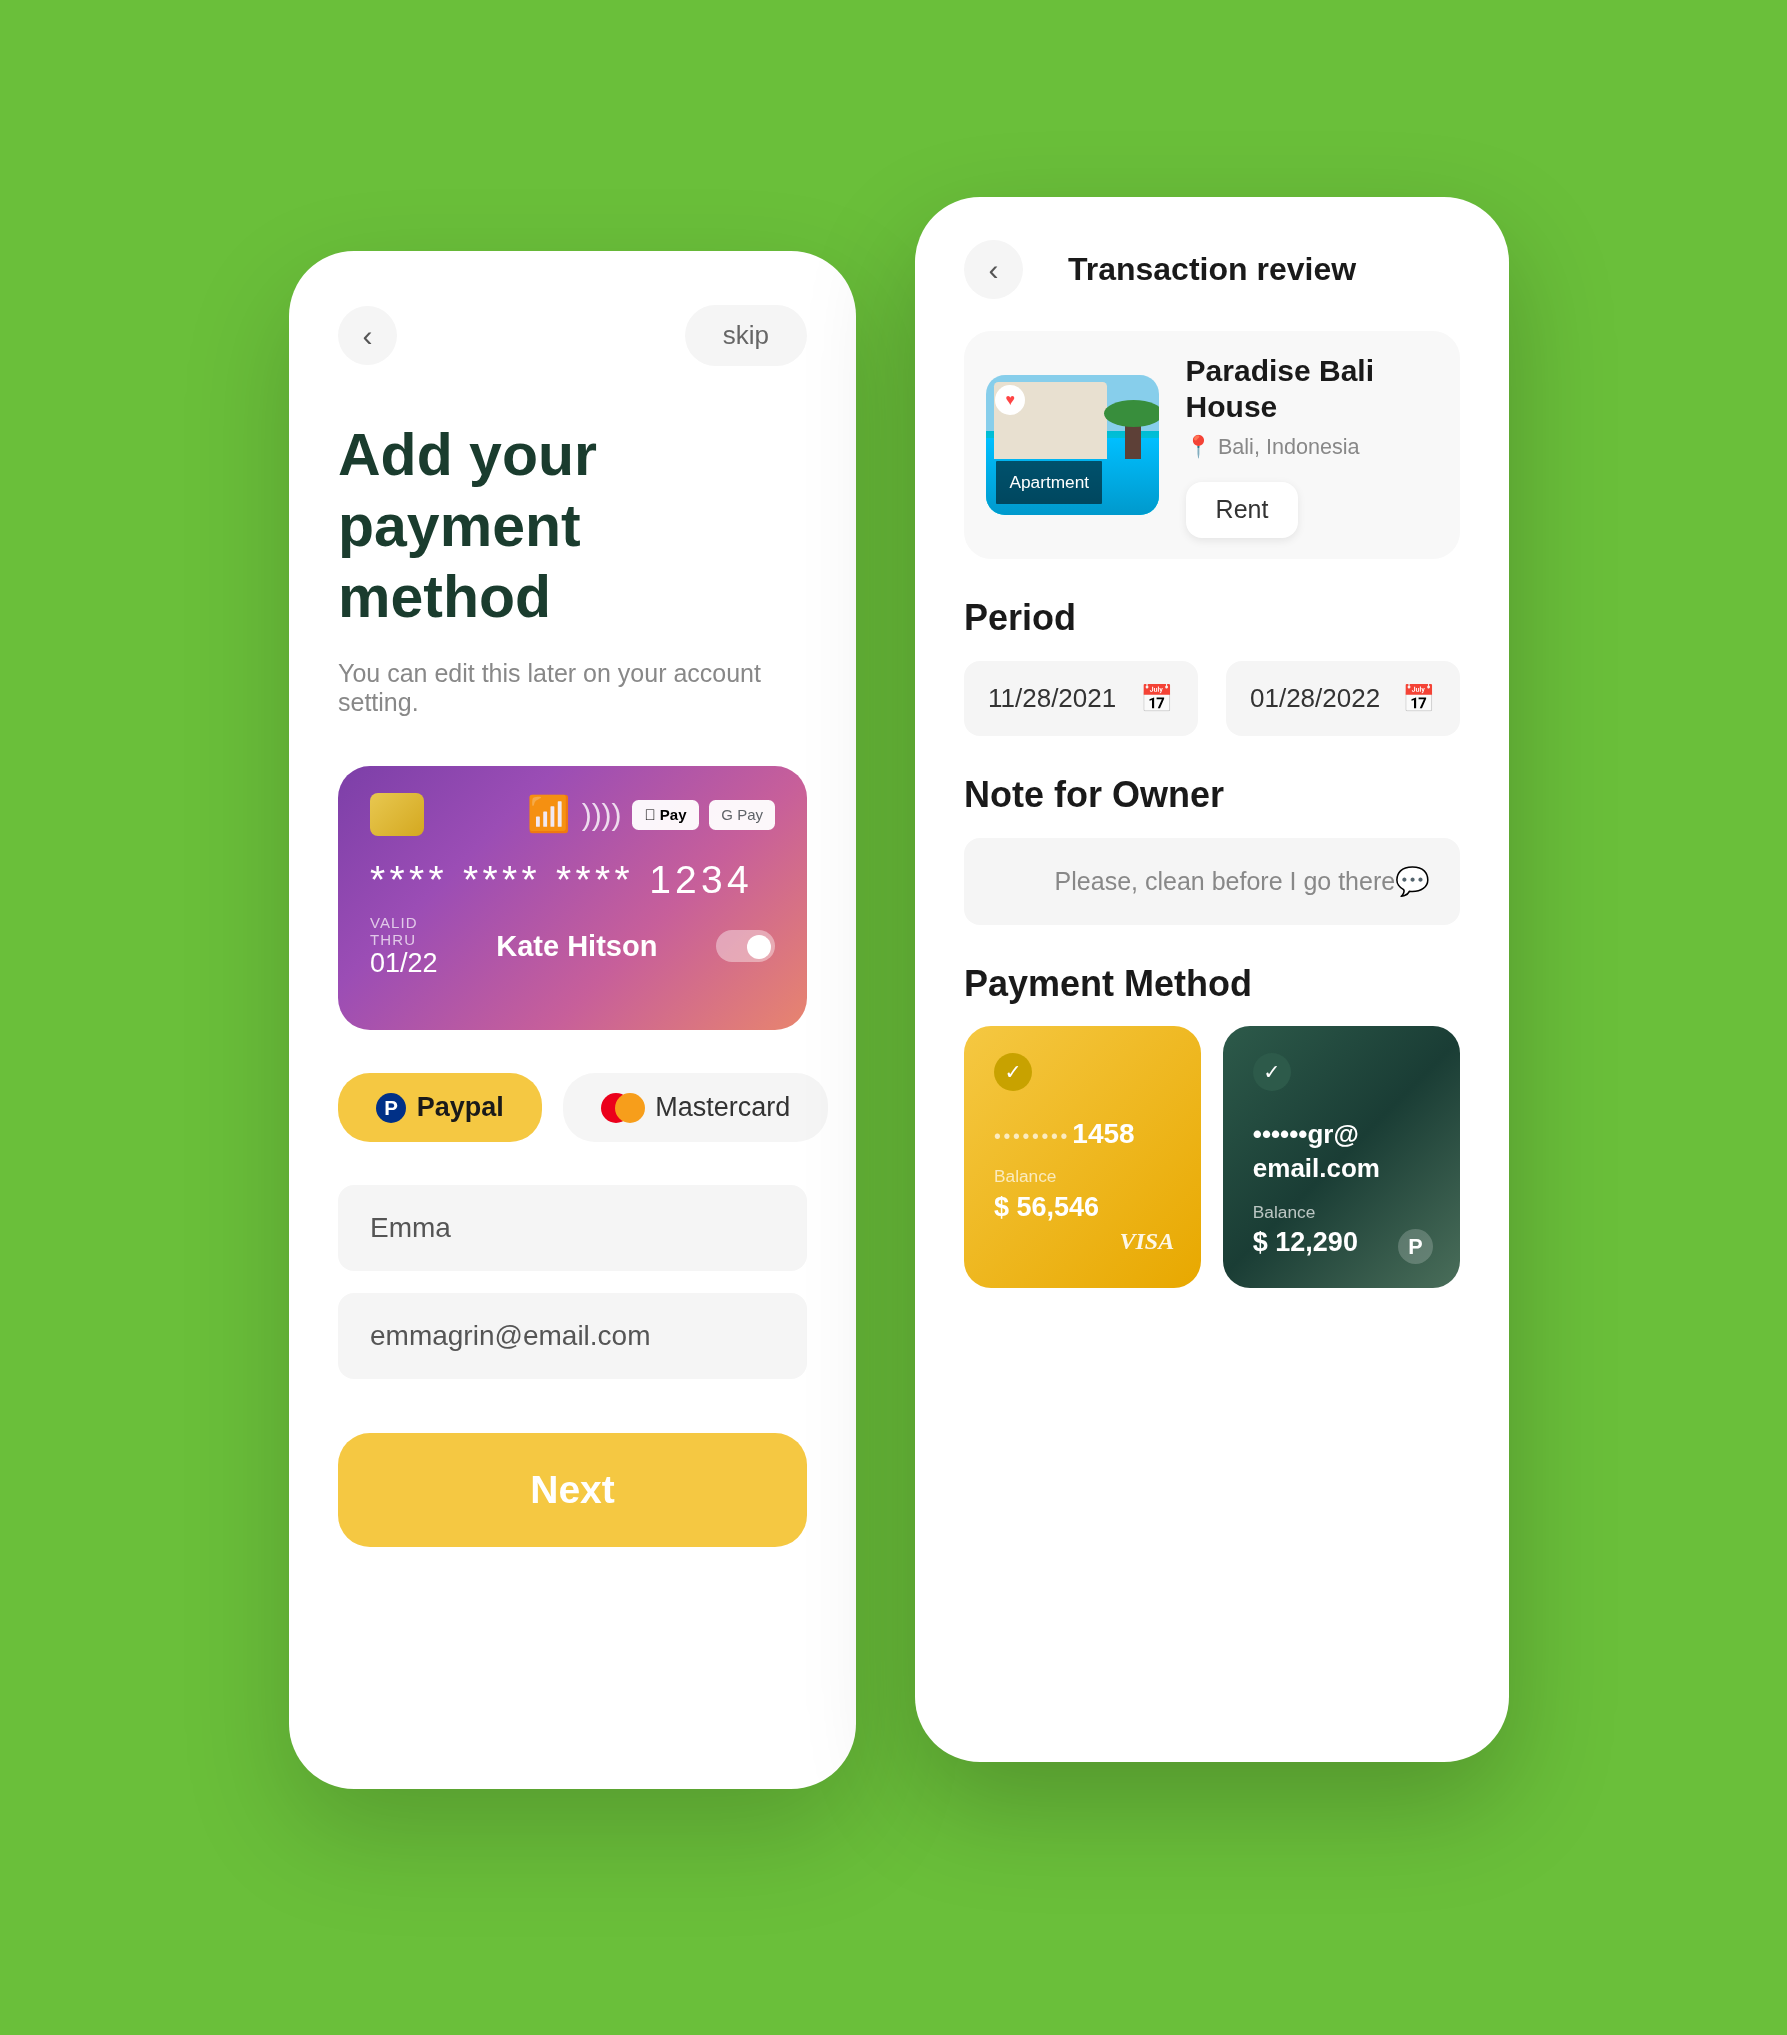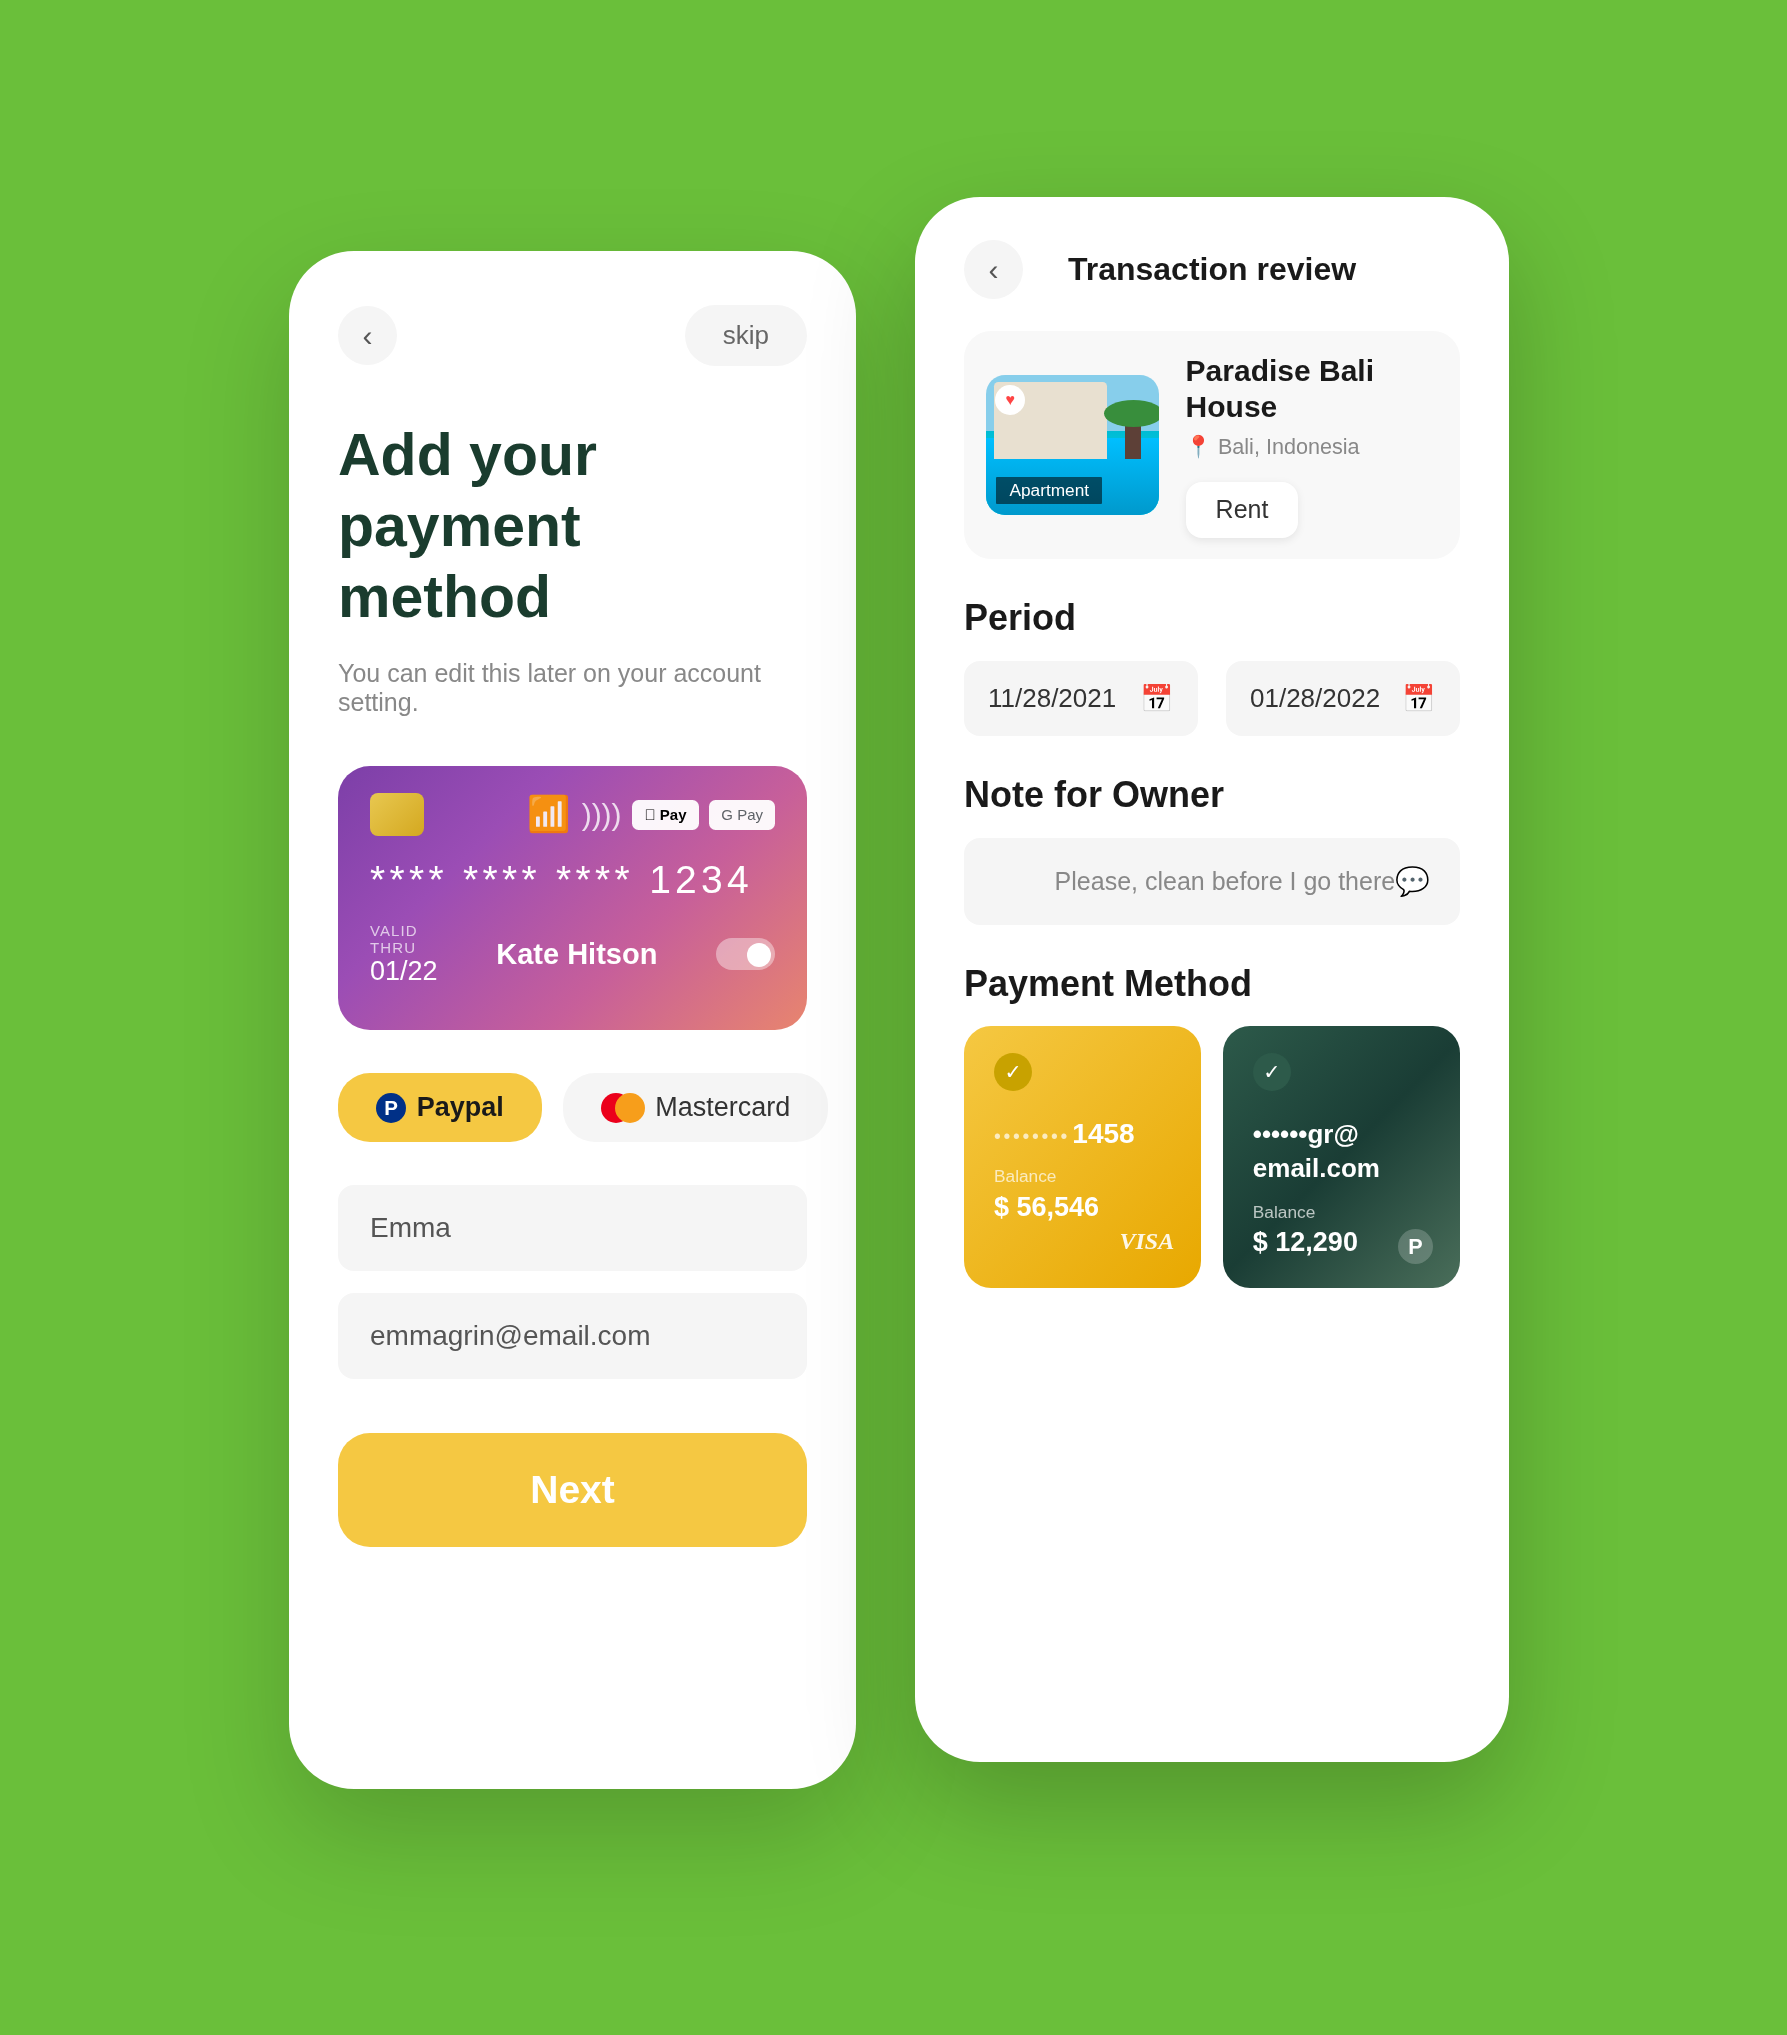--- a/index.html
+++ b/index.html
@@ -139,21 +139,21 @@
       border-radius: 6.5px;
       font-size: 15px;
       font-weight: 500;
       color: #5f6368;
     }
 
     .card-number {
       font-size: 39px;
       color: white;
       letter-spacing: 4.3px;
-      margin-bottom: 20px;
+      margin-bottom: 12px;
       font-weight: 500;
     }
 
     .card-bottom-row {
       display: flex;
       align-items: center;
       justify-content: space-between;
     }
 
     .card-valid {
@@ -397,21 +397,21 @@
       background: #388e3c;
       border-radius: 50%;
     }
 
     .apartment-badge {
       position: absolute;
       bottom: 10.8px;
       left: 10.8px;
       background: rgba(0,0,0,0.55);
       color: white;
-      padding: 3px 13px;
+      padding: 11px 13px;
       border-radius: 1px;
       font-size: 17.3px;
     }
 
     .heart-badge {
       position: absolute;
       top: 9.7px;
       left: 9.7px;
       width: 30px;
       height: 30px;

